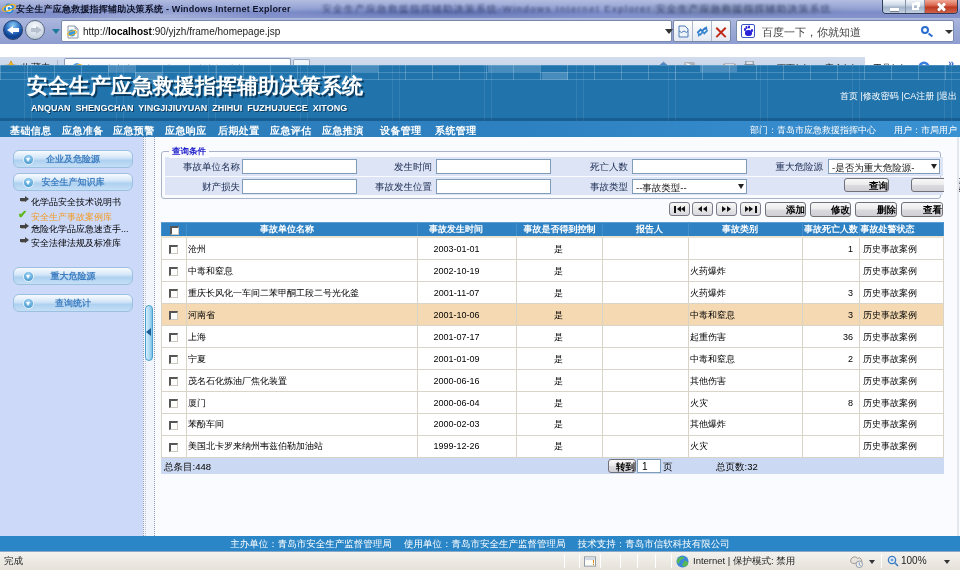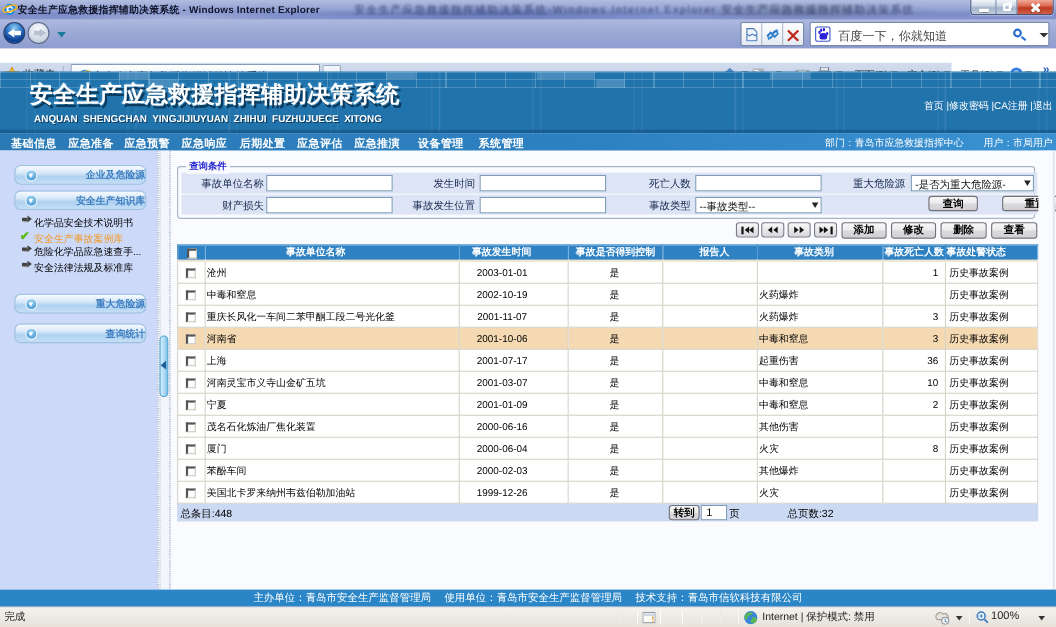--- a/index.html
+++ b/index.html
@@ -80,21 +80,21 @@
 
 #menubar { left:0; top:121px; width:960px; height:16px; background:linear-gradient(90deg,#2a7ab6 0%,#2e81c1 55%,#3a92d3 100%); }
 .mitem { position:absolute; top:3px; font-size:10px; color:#fff; font-weight:bold; letter-spacing:0.4px; }
 #deptuser { position:absolute; right:3px; top:3px; font-size:9px; color:#fff; white-space:nowrap; }
 
 
 #mainarea { left:0; top:137px; width:960px; height:399px; background:#fafbfe; }
 #sidebar { position:absolute; left:0; top:0; width:143px; height:399px; background:#ccd9f8; }
 .sbtn { position:absolute; left:13px; width:120px; height:18px; border-radius:6px;
   background:linear-gradient(180deg,#f8fbfe 0%,#d6e7f8 40%,#aed1f0 60%,#c6dff6 100%);
-  border:1px solid #9cc0e0; color:#3f7fc1; font-size:9px; font-weight:bold; text-align:right; line-height:17px; }
+  border:1px solid #9cc0e0; color:#3f7fc1; font-size:9px; font-weight:bold; text-align:center; line-height:17px; }
 .sbtn .circ { position:absolute; left:9px; top:3px; width:11px; height:11px; border-radius:50%; background:radial-gradient(circle at 50% 30%,#a8d8f4,#2a88c8); border:1px solid #e8f4fc; }
 .sbtn .circ:after { content:""; position:absolute; left:2px; top:3px; border-top:4px solid #fff; border-left:2.5px solid transparent; border-right:2.5px solid transparent; }
 .sitem { position:absolute; left:31px; font-size:9px; color:#000; white-space:nowrap; }
 .iarr { position:absolute; width:5px; height:3px; background:#444; box-shadow:1px 1px 0 #aaa; }
 .iarr:after { content:""; position:absolute; left:5px; top:-2px; border-left:4px solid #444; border-top:3.5px solid transparent; border-bottom:3.5px solid transparent; }
 .icheck { position:absolute; font-size:11px; color:#5cb818; font-weight:bold; }
 #splitter { position:absolute; left:143px; top:0; width:12px; height:399px; background:#f2f5fb; border-left:1px dotted #93a0b8; border-right:1px dotted #93a0b8; }
 #splitter:before { content:""; position:absolute; left:1px; top:0; width:1px; height:399px; border-left:1px dotted #b8c2d4; }
 #handle { position:absolute; left:145px; top:168px; width:8px; height:56px; background:linear-gradient(90deg,#d8eefc 0%,#a8d8f2 60%,#7cc2e8 100%); border:1px solid #48a0d0; border-radius:4px; }
 #handle:after { content:""; position:absolute; left:0px; top:22px; border-right:5px solid #1a5c94; border-top:4px solid transparent; border-bottom:4px solid transparent; }
@@ -103,21 +103,21 @@
 
 
 #qfs { position:absolute; left:6px; top:14px; width:780px; height:48px; border:1px solid #a8b2c8; border-radius:3px; }
 #qtitle { position:absolute; left:14px; top:9px; font-size:8.5px; font-weight:bold; color:#2222cc; background:#fafbfe; padding:0 3px; z-index:3; }
 .frow { position:absolute; left:3px; width:778px; height:19px; background:#dce4f6; }
 .flabel { position:absolute; top:4px; font-size:9.5px; color:#1a2a50; text-align:right; }
 .finput { position:absolute; top:2px; height:15px; background:#fff; border:1px solid #7f9db9; font-size:10px; font-family:"Liberation Sans",sans-serif; }
 .fselect { position:absolute; top:2px; height:15px; background:#fff; border:1px solid #7f9db9; font-size:9.5px; color:#111; }
 .fselect .stxt { position:absolute; left:3px; top:2px; white-space:nowrap; }
 .sarr { position:absolute; right:2px; top:4px; border-top:5px solid #222; border-left:3.5px solid transparent; border-right:3.5px solid transparent; }
-.gbtn { position:absolute; height:15px; background:linear-gradient(180deg,#f8f8f8 0%,#ececee 45%,#dadade 55%,#cfcfd5 100%); border:1px solid #707078; border-radius:3px; font-size:9.5px; font-weight:bold; color:#000; text-align:center; line-height:14px; }
+.gbtn { position:absolute; height:15px; background:linear-gradient(180deg,#f8f8f8 0%,#ececee 45%,#dadade 55%,#cfcfd5 100%); border:1px solid #707078; border-radius:3px; font-size:9.5px; font-weight:bold; color:#000; text-align:right; line-height:14px; }
 
 
 .navbtn { position:absolute; width:21px; height:14px; background:linear-gradient(180deg,#f8f8f8,#d8d8dc); border:1px solid #7a7a8a; border-radius:3px; }
 .tri-l, .tri-r { position:absolute; top:3px; width:0; height:0; }
 .tri-l { border-right:4px solid #111; border-top:3.5px solid transparent; border-bottom:3.5px solid transparent; }
 .tri-r { border-left:4px solid #111; border-top:3.5px solid transparent; border-bottom:3.5px solid transparent; }
 .vbar { position:absolute; top:3px; width:2px; height:7px; background:#111; }
 
 
 #gridtbl { position:absolute; left:6px; top:85px; width:783px; height:236px; border-collapse:collapse; table-layout:fixed; font-size:9.5px; }
@@ -172,20 +172,30 @@
 <div class="abs" id="addrrow">
  <div id="backbtn">
       <span class="arr"></span>
       <span class="tail"></span>
     </div>
  <div id="fwdbtn">
       <span class="arr"></span>
       <span class="tail"></span>
     </div>
  <div id="addr-drop"></div>
+ <div id="addrfield">
+   <svg width="12" height="14" style="position:absolute;left:5px;top:4px" viewBox="0 0 12 14">
+     <path d="M1 1h7l3 3v9H1z" fill="#fff" stroke="#8a96a8" stroke-width="1"></path>
+     <path d="M8 1l3 3H8z" fill="#d8dee8" stroke="#8a96a8" stroke-width="0.8"></path>
+     <circle cx="5" cy="8" r="3.4" fill="#3a9ae0"></circle>
+     <ellipse cx="5" cy="8" rx="4.6" ry="2" fill="none" stroke="#e8b428" stroke-width="1" transform="rotate(-20 5 8)"></ellipse>
+   </svg>
+   <span class="url">http://<b>localhost</b>:90/yjzh/frame/homepage.jsp</span>
+   <span class="drop"></span>
+ </div>
  <div id="reloadbox">
    <span class="seg">
         <svg width="11" height="13" style="position:absolute;left:4px;top:4px" viewBox="0 0 11 13">
           <path d="M1 1h6l3 3v8H1z" fill="#eef4fa" stroke="#4a7ab8"></path>
           <path d="M1 6l2.5 1.5L6 6l2.5 1.5L10 6" fill="none" stroke="#4a7ab8"></path>
         </svg>
       </span>
    <span class="seg">
         <svg width="13" height="13" style="position:absolute;left:3px;top:4px" viewBox="0 0 14 14">
           <path d="M1.5 8.5L5 5l1.5 1.5L10 3" fill="none" stroke="#2a7ac8" stroke-width="2"></path>
@@ -417,30 +427,20 @@
             <td>上海</td>
             <td class="c2">2001-07-17</td>
             <td class="c">是</td>
             <td></td>
             <td>起重伤害</td>
             <td class="r">36</td>
             <td>历史事故案例</td>
           </tr>
    <tr>
             <td class="chkc"><span class="cb"></span></td>
-            <td>河南灵宝市义寺山金矿五坑</td>
-            <td class="c2">2001-03-07</td>
-            <td class="c">是</td>
-            <td></td>
-            <td>中毒和窒息</td>
-            <td class="r">10</td>
-            <td>历史事故案例</td>
-          </tr>
-   <tr>
-            <td class="chkc"><span class="cb"></span></td>
             <td>宁夏</td>
             <td class="c2">2001-01-09</td>
             <td class="c">是</td>
             <td></td>
             <td>中毒和窒息</td>
             <td class="r">2</td>
             <td>历史事故案例</td>
           </tr>
    <tr>
             <td class="chkc"><span class="cb"></span></td>

